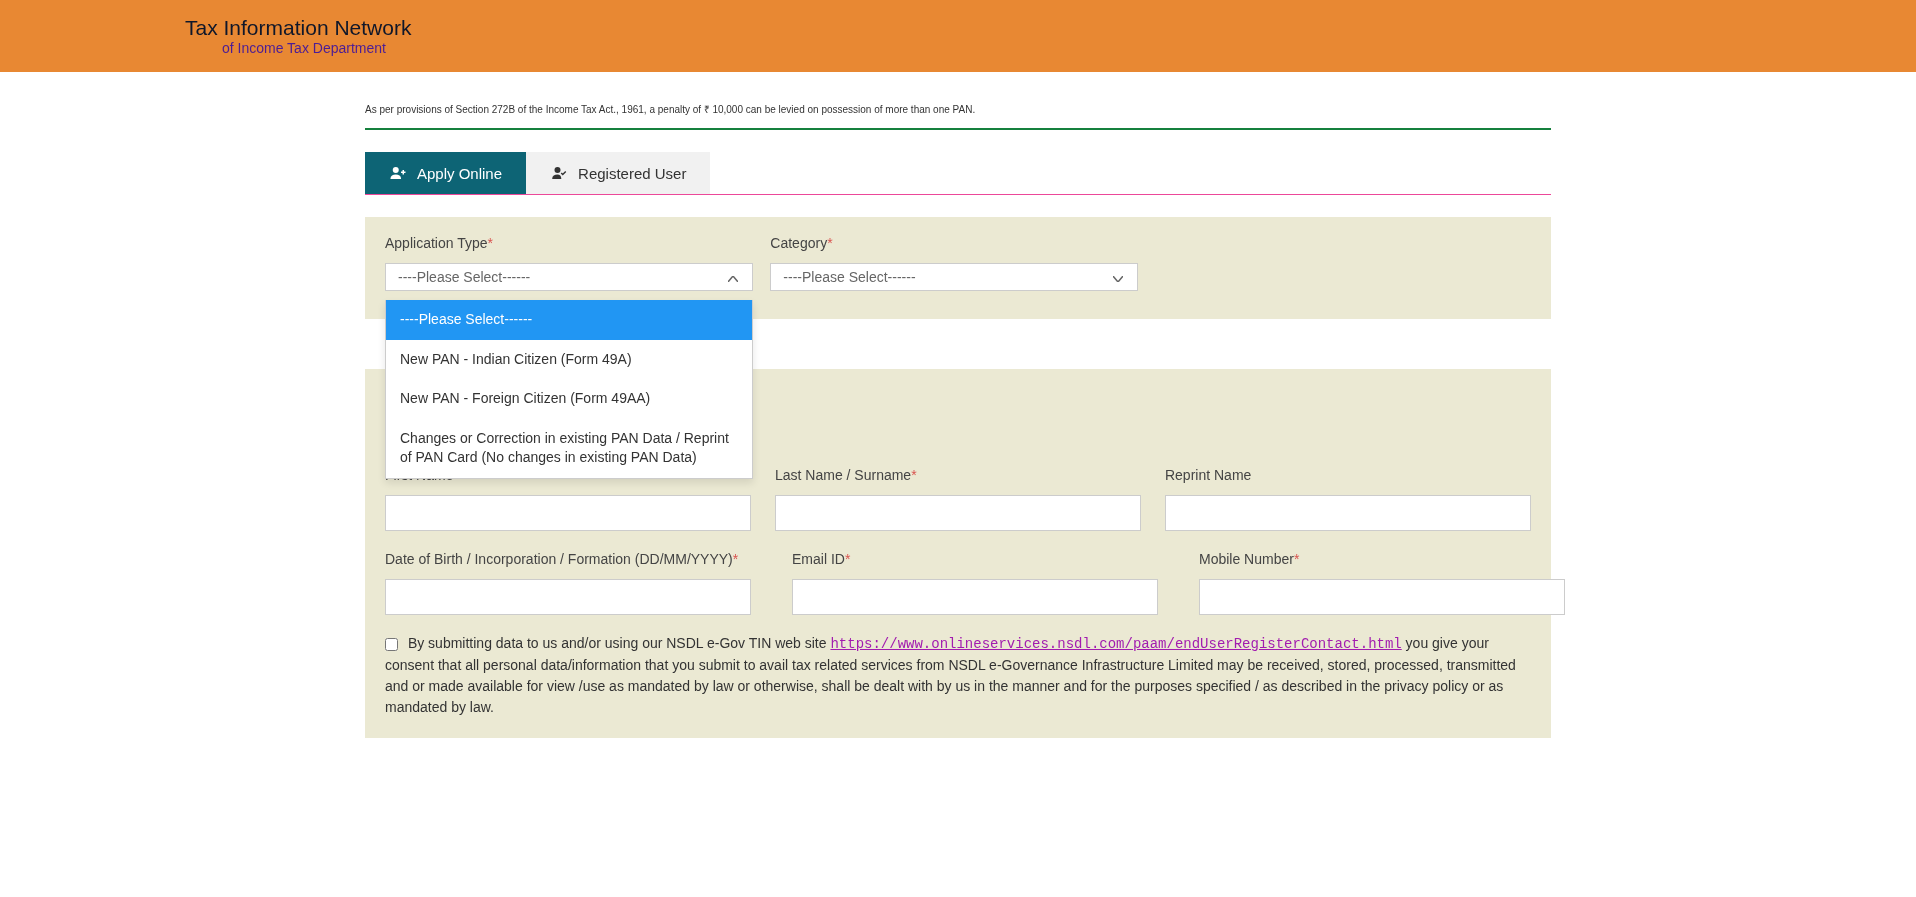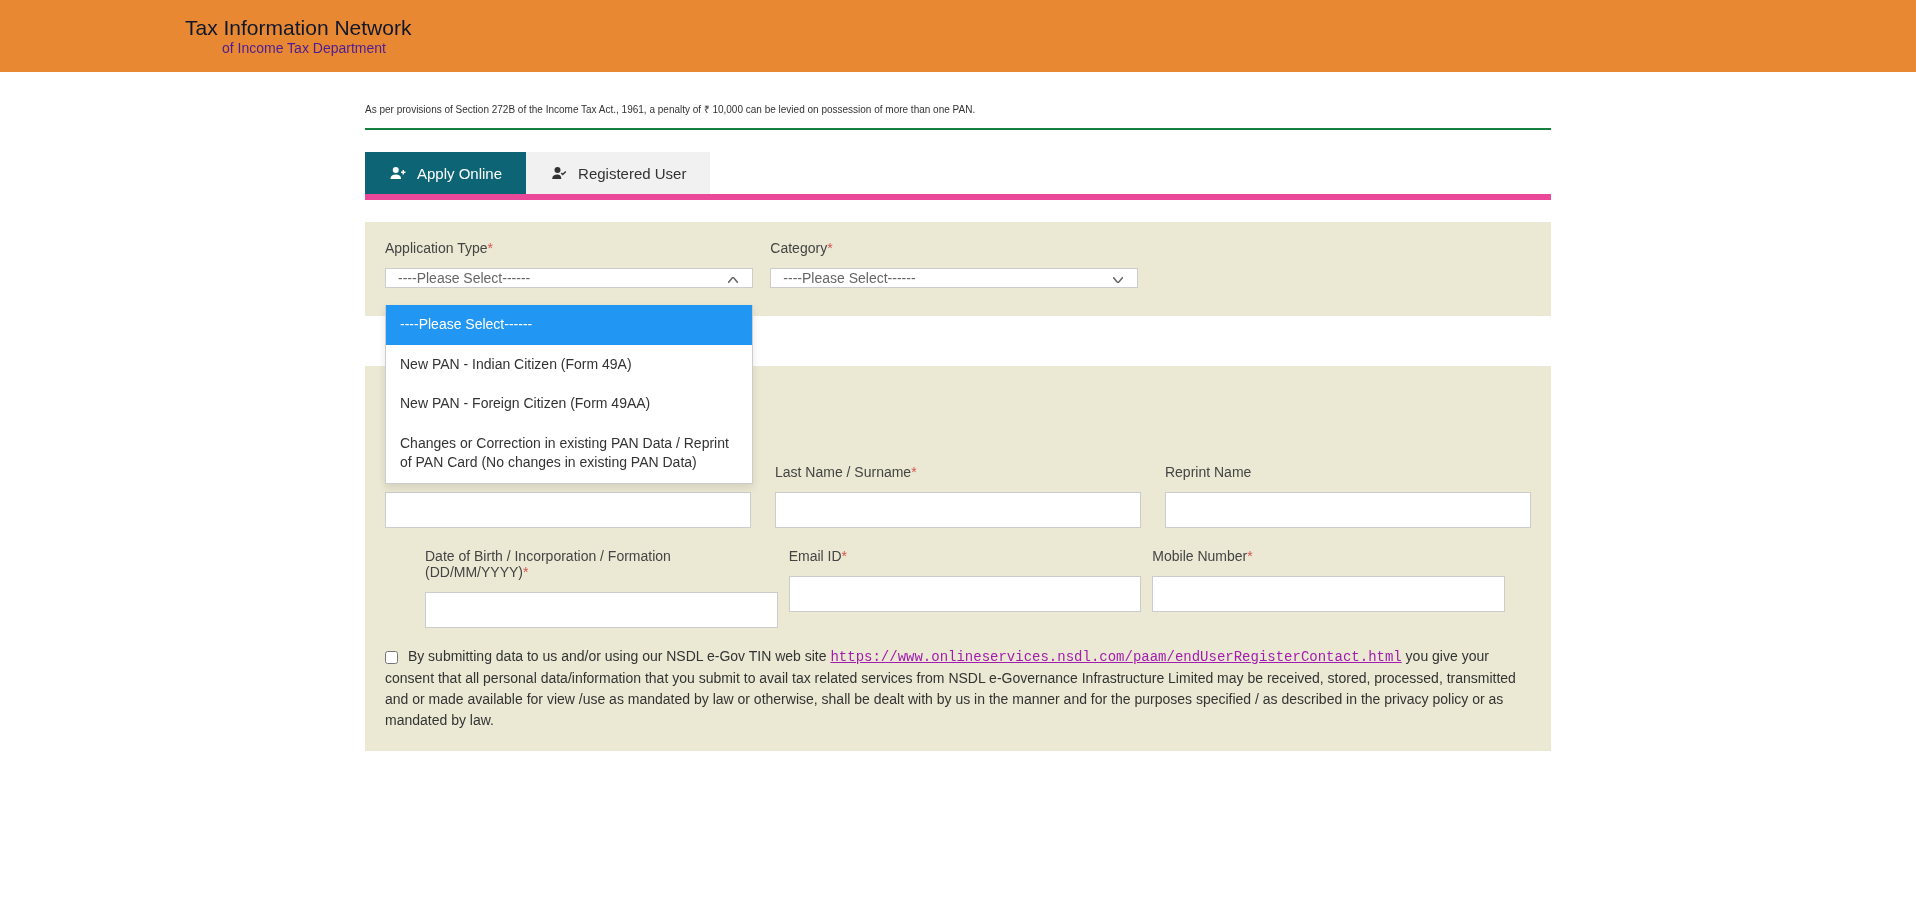--- a/index.html
+++ b/index.html
@@ -38,21 +38,21 @@
     }
     .notice {
       padding: 30px 0 12px 0;
       font-size: 10px;
       color: #333;
       border-bottom: 2px solid #15803d;
     }
     .tabs {
       display: flex;
       margin-top: 22px;
-      border-bottom: 6px solid #ec4899;
+      border-bottom: 1px solid #ec4899;
     }
     .tab {
       padding: 12px 24px;
       display: flex;
       align-items: center;
       gap: 10px;
       font-size: 15px;
       cursor: pointer;
     }
     .tab.active {
@@ -98,21 +98,21 @@
       color: #444;
       margin-bottom: 12px;
     }
     .required {
       color: #d9534f;
     }
     .select-box {
       position: relative;
       background: #fff;
       border: 1px solid #ccc;
-      height: 20px;
+      height: 28px;
       display: flex;
       align-items: center;
       padding: 0 12px;
       font-size: 14px;
       color: #666;
       cursor: pointer;
       width: 368px;
     }
     .select-chevron {
       position: absolute;
@@ -165,23 +165,22 @@
       text-decoration: underline;
       font-family: Liberation Mono, monospace;
     }
     .name-row {
       display: flex;
       gap: 24px;
       margin-top: 0;
     }
     .date-row {
       display: flex;
-      gap: 11px;
+      gap: 41px;
       margin-top: 20px;
-      margin-left: 40px;
     }
   </style>
 </head>
 <body>
 
 <div class="header-banner">
   <div class="header-inner">
     <div class="header-title">Tax Information Network</div>
     <div class="header-subtitle">of Income Tax Department</div>
   </div>

